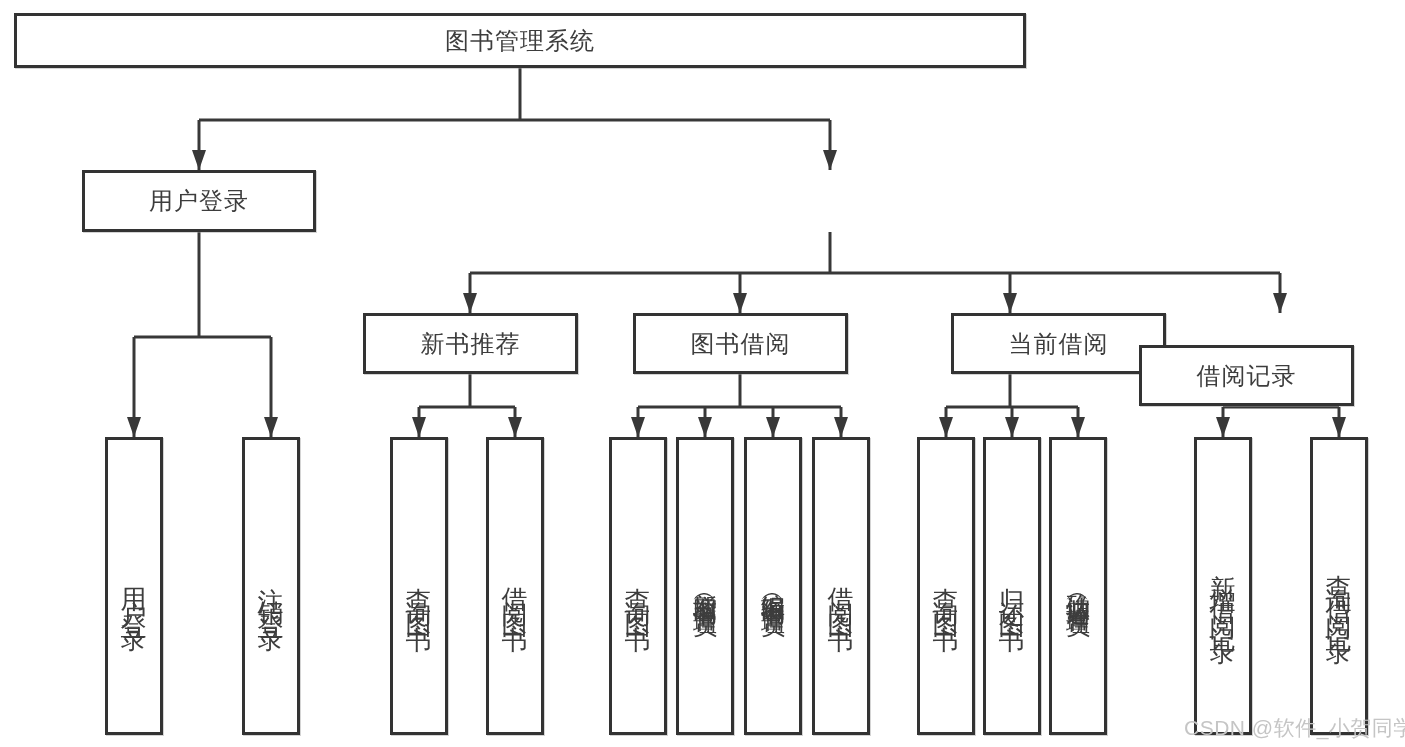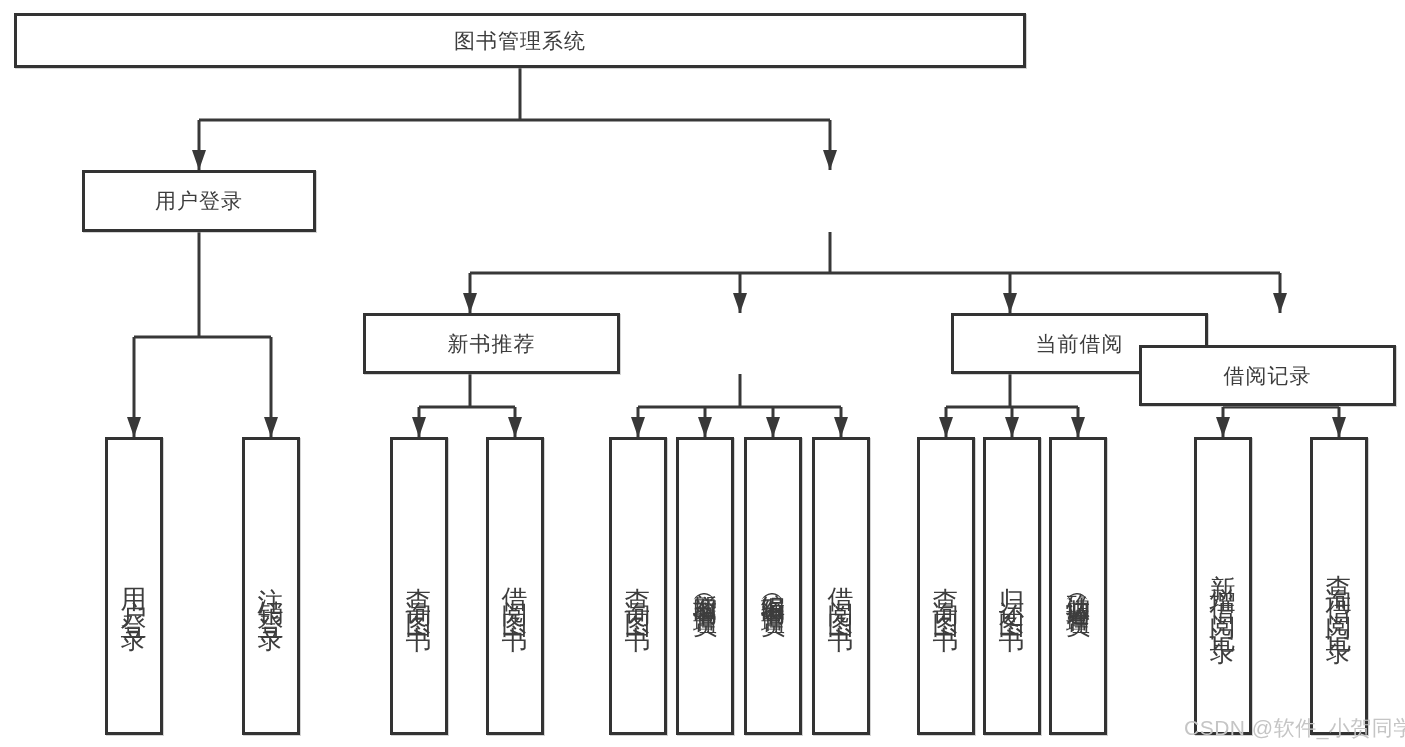--- a/index.html
+++ b/index.html
@@ -22,29 +22,29 @@
     border: 3px solid #333333;
     box-shadow: 1px 1px 0 rgba(160,160,160,0.45);
     display: flex;
     align-items: center;
     justify-content: center;
     color: #3d3d3d;
     z-index: 2;
     box-sizing: border-box;
   }
   .hlabel {
-    font-size: 21px;
+    font-size: 24px;
     letter-spacing: 1px;
     white-space: nowrap;
   }
   .root  { left: 14px;  top: 13px;  width: 1012px; height: 55px; }
   .l2    { top: 170px; height: 62px; }
   .l2a   { left: 82px;  width: 234px; }
   .l2b   { left: 712px; width: 236px; }
-  .l3    { top: 313px; height: 61px; width: 257px; text-align: right; }
+  .l3    { top: 313px; height: 61px; width: 215px; text-align: right; }
   .l3a   { left: 363px; }
   .l3b   { left: 633px; }
   .l3c   { left: 903px; margin-left: 48px; }
   .l3d   { left: 1139px; margin-top: 32px; }
   .leaf  { top: 437px; height: 298px; width: 58px; }
   .vtext {
     writing-mode: vertical-rl;
     text-orientation: mixed;
     font-size: 26px;
     letter-spacing: 13px;
@@ -126,20 +126,23 @@
     <span class="hlabel">图书管理系统</span>
   </div>
 
   <div class="box l2 l2a">
     <span class="hlabel">用户登录</span>
   </div>
 
   <div class="box l3 l3a">
     <span class="hlabel">新书推荐</span>
   </div>
+  <div class="box l3 l3b">
+    <span class="hlabel">图书借阅</span>
+  </div>
   <div class="box l3 l3c">
     <span class="hlabel">当前借阅</span>
   </div>
   <div class="box l3 l3d">
     <span class="hlabel">借阅记录</span>
   </div>
 
   <div class="box leaf" style="left:105px">
     <span class="vtext">用户登录</span>
   </div>

